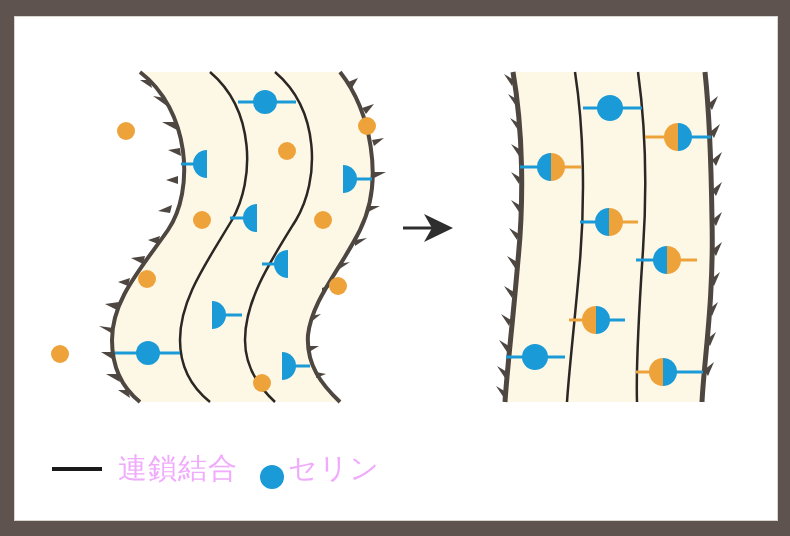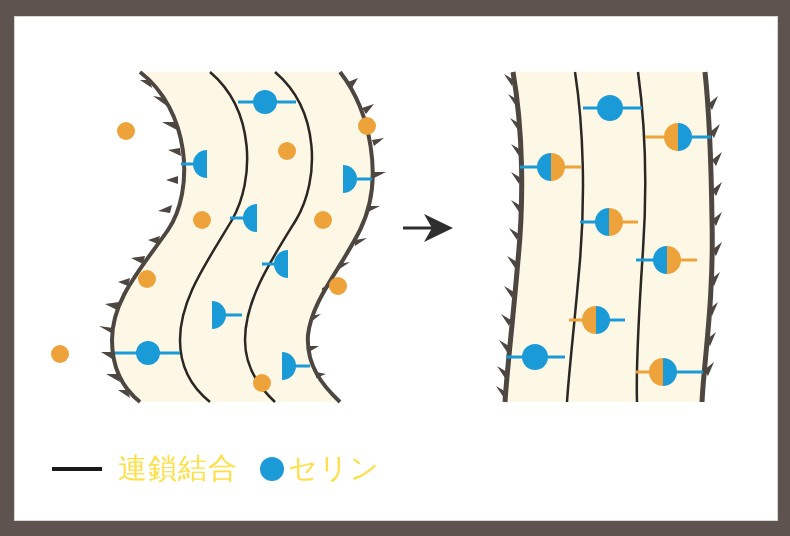--- a/index.html
+++ b/index.html
@@ -7,26 +7,26 @@
     width: 790px; height: 536px; background: #5e534e; position: relative; overflow: hidden;
     font-family: "DejaVu Sans", sans-serif;
   }
   .panel {
     position: absolute; left: 14px; top: 16px; width: 764px; height: 505px;
     background: #ffffff; box-shadow: inset 0 0 0 1px #d8d4d0;
   }
   svg.diagram { position: absolute; left: 0; top: 0; }
   .legend {
     position: absolute; left: 52px; top: 448px; height: 42px;
-    display: flex; align-items: center; color: #fde047; font-size: 29px; letter-spacing: 1px;
+    display: flex; align-items: center; color: #f0abfc; font-size: 29px; letter-spacing: 1px;
   }
   .legend-line { width: 50px; height: 4px; background: #1a1a1a; margin-right: 16px; }
   .legend-dot { width: 24px; height: 24px; border-radius: 50%; margin-right: 4px; }
   .legend-item { display: flex; align-items: center; }
-  .legend-item + .legend-item { margin-left: 22px; }
+  .legend-item + .legend-item { margin-left: 22px; align-items: flex-end; }
 </style>
 </head>
 <body>
 
 <div class="panel"></div>
 
 <svg class="diagram" width="790" height="536" viewBox="0 0 790 536" xmlns="http://www.w3.org/2000/svg">
   <defs>
     <clipPath id="panelClip">
         <rect x="14" y="16" width="764" height="505"></rect>

